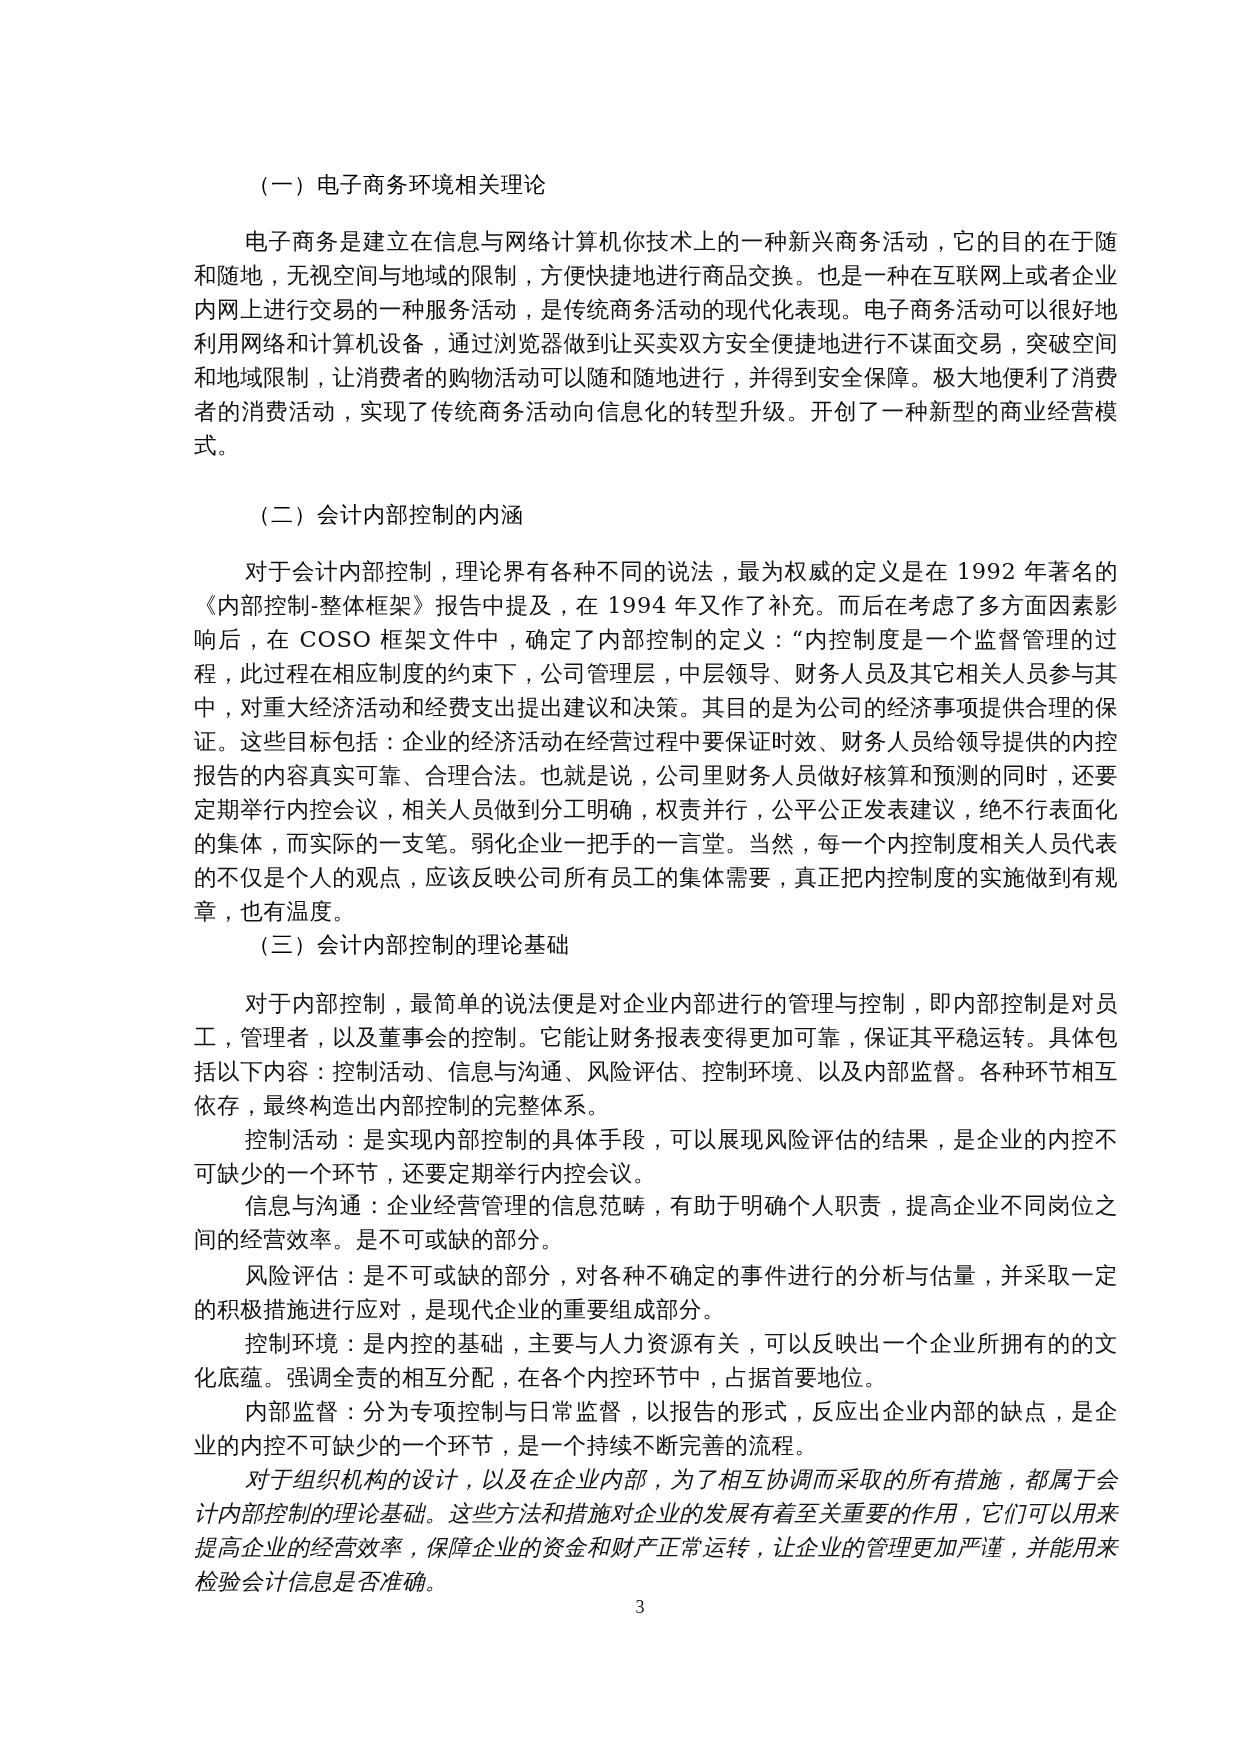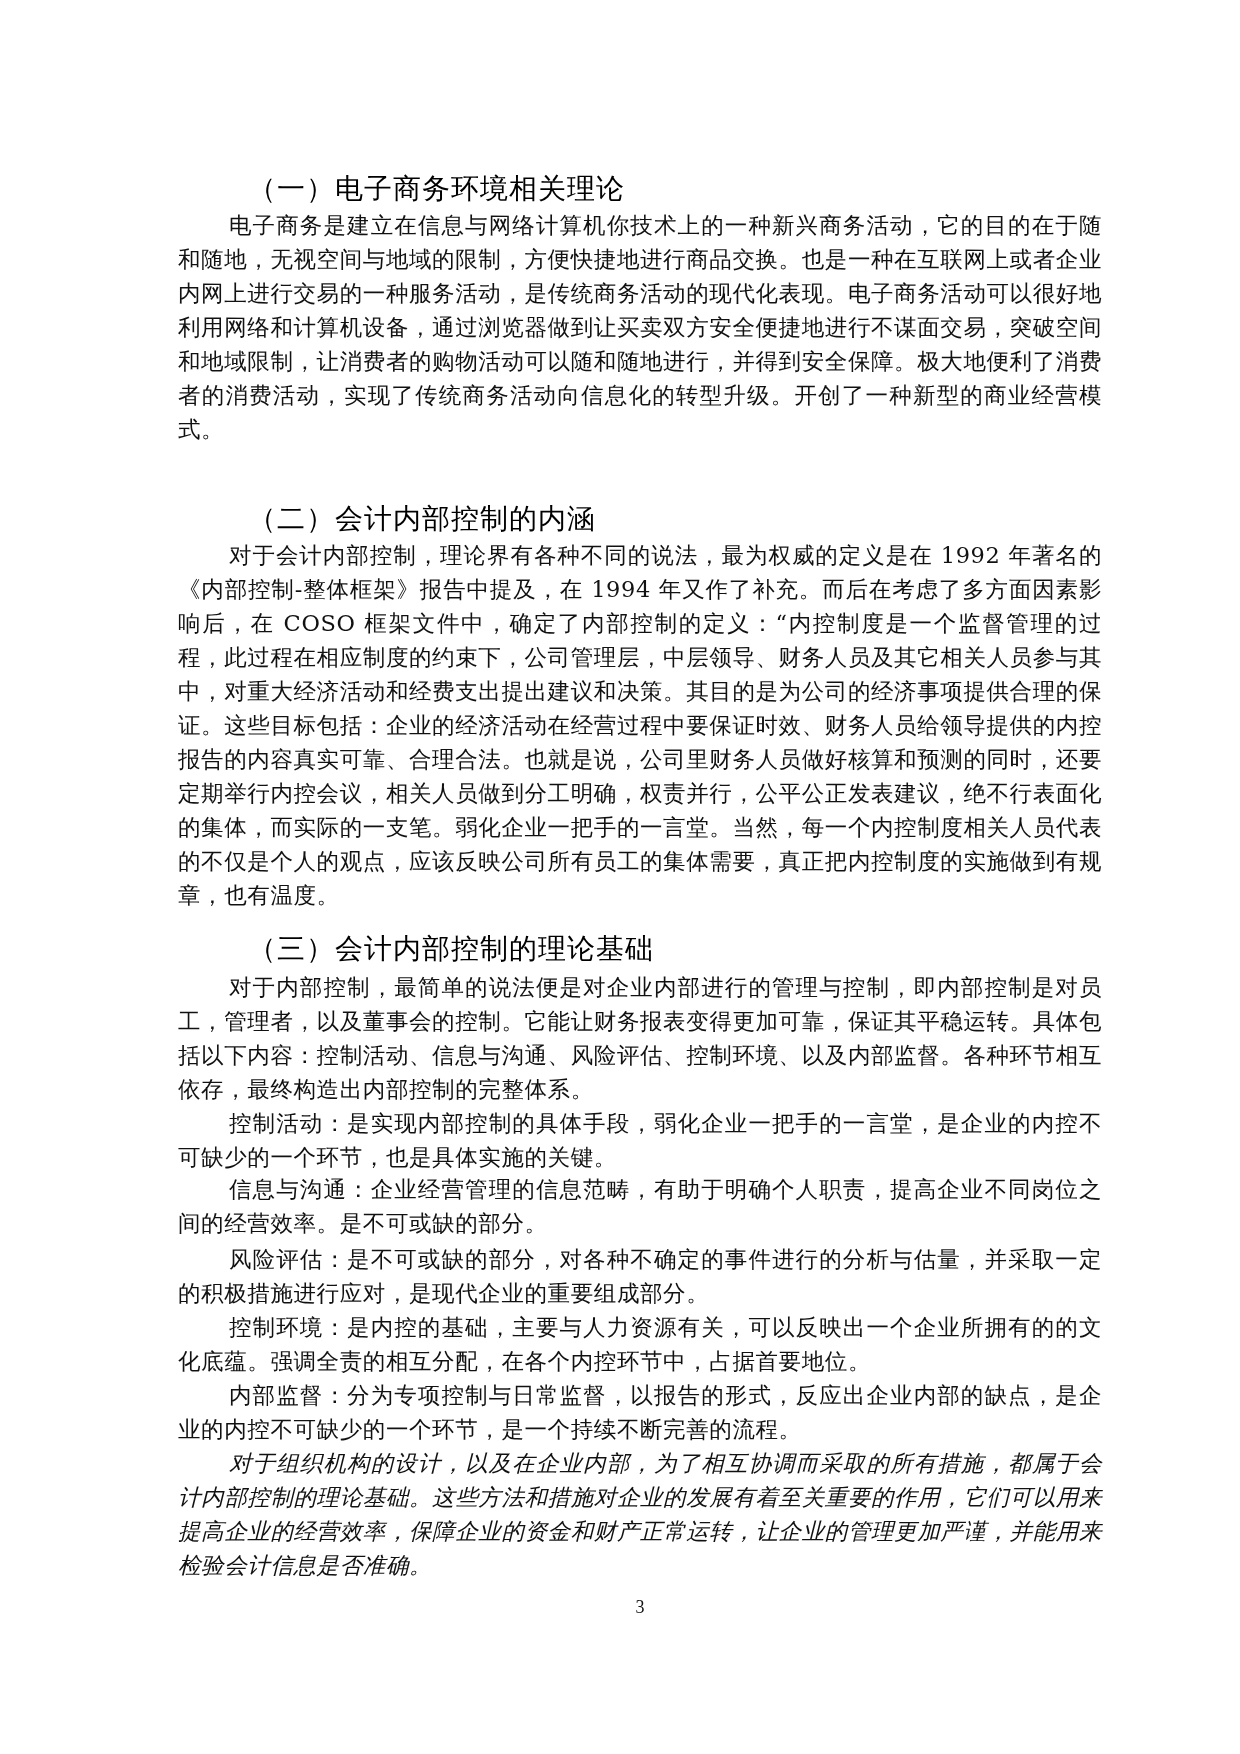--- a/index.html
+++ b/index.html
@@ -1,39 +1,39 @@
 <!DOCTYPE html>
 <html><head>
 <meta charset="utf-8">
 <style>
   html, body { margin: 0; padding: 0; background: #ffffff; }
   body { width: 1240px; height: 1754px; position: relative; overflow: hidden;
          font-family: "DejaVu Serif", "Liberation Serif", serif; color: #111111; }
   .page { position: absolute; left: 178px; top: 0; width: 924px; }
   .heading { position: absolute; left: 70px; font-family: "DejaVu Sans", "Liberation Sans", sans-serif;
-             font-size: 28px; letter-spacing: 1px; color: #000; white-space: nowrap; margin: 0; font-weight: normal; }
+             font-size: 22px; letter-spacing: 1px; color: #000; white-space: nowrap; margin: 0; font-weight: normal; }
   .para { position: absolute; left: 0; width: 924px; font-size: 22.5px; line-height: 34px;
-          text-align: justify; text-indent: 51px; margin: 0; letter-spacing: 0.6px; }
+          text-align: justify; text-indent: 51px; margin: 16px; letter-spacing: 0.6px; }
   .page-number { position: absolute; left: 0; width: 924px; text-align: center; top: 1597px;
                  font-family: "Liberation Serif", serif; font-size: 18px; }
 </style>
 </head>
 <body>
 
 <div class="page">
 
   <h2 class="heading" style="top:170px;">（一）电子商务环境相关理论</h2>
   <p class="para" style="top:208px;">电子商务是建立在信息与网络计算机你技术上的一种新兴商务活动，它的目的在于随和随地，无视空间与地域的限制，方便快捷地进行商品交换。也是一种在互联网上或者企业内网上进行交易的一种服务活动，是传统商务活动的现代化表现。电子商务活动可以很好地利用网络和计算机设备，通过浏览器做到让买卖双方安全便捷地进行不谋面交易，突破空间和地域限制，让消费者的购物活动可以随和随地进行，并得到安全保障。极大地便利了消费者的消费活动，实现了传统商务活动向信息化的转型升级。开创了一种新型的商业经营模式。</p>
 
   <h2 class="heading" style="top:500px;">（二）会计内部控制的内涵</h2>
   <p class="para" style="top:538px;">对于会计内部控制，理论界有各种不同的说法，最为权威的定义是在 1992 年著名的《内部控制-整体框架》报告中提及，在 1994 年又作了补充。而后在考虑了多方面因素影响后，在 COSO 框架文件中，确定了内部控制的定义：“内控制度是一个监督管理的过程，此过程在相应制度的约束下，公司管理层，中层领导、财务人员及其它相关人员参与其中，对重大经济活动和经费支出提出建议和决策。其目的是为公司的经济事项提供合理的保证。这些目标包括：企业的经济活动在经营过程中要保证时效、财务人员给领导提供的内控报告的内容真实可靠、合理合法。也就是说，公司里财务人员做好核算和预测的同时，还要定期举行内控会议，相关人员做到分工明确，权责并行，公平公正发表建议，绝不行表面化的集体，而实际的一支笔。弱化企业一把手的一言堂。当然，每一个内控制度相关人员代表的不仅是个人的观点，应该反映公司所有员工的集体需要，真正把内控制度的实施做到有规章，也有温度。</p>
 
   <h2 class="heading" style="top:930px;">（三）会计内部控制的理论基础</h2>
   <p class="para" style="top:970px;">对于内部控制，最简单的说法便是对企业内部进行的管理与控制，即内部控制是对员工，管理者，以及董事会的控制。它能让财务报表变得更加可靠，保证其平稳运转。具体包括以下内容：控制活动、信息与沟通、风险评估、控制环境、以及内部监督。各种环节相互依存，最终构造出内部控制的完整体系。</p>
-  <p class="para" style="top:1106px;">控制活动：是实现内部控制的具体手段，弱化企业一把手的一言堂，是企业的内控不可缺少的一个环节，也是具体实施的关键。</p>
+  <p class="para" style="top:1106px;">控制活动：是实现内部控制的具体手段，可以展现风险评估的结果，是企业的内控不可缺少的一个环节，还要定期举行内控会议。</p>
   <p class="para" style="top:1174px;font-family:Liberation Mono, monospace;">信息与沟通：企业经营管理的信息范畴，有助于明确个人职责，提高企业不同岗位之间的经营效率。是不可或缺的部分。</p>
   <p class="para" style="top:1242px;">风险评估：是不可或缺的部分，对各种不确定的事件进行的分析与估量，并采取一定的积极措施进行应对，是现代企业的重要组成部分。</p>
   <p class="para" style="top:1310px;">控制环境：是内控的基础，主要与人力资源有关，可以反映出一个企业所拥有的的文化底蕴。强调全责的相互分配，在各个内控环节中，占据首要地位。</p>
   <p class="para" style="top:1378px;">内部监督：分为专项控制与日常监督，以报告的形式，反应出企业内部的缺点，是企业的内控不可缺少的一个环节，是一个持续不断完善的流程。</p>
   <p class="para" style="top:1446px;font-style:italic;">对于组织机构的设计，以及在企业内部，为了相互协调而采取的所有措施，都属于会计内部控制的理论基础。这些方法和措施对企业的发展有着至关重要的作用，它们可以用来提高企业的经营效率，保障企业的资金和财产正常运转，让企业的管理更加严谨，并能用来检验会计信息是否准确。</p>
 
   <div class="page-number">3</div>
 </div>
 
 </body></html>

